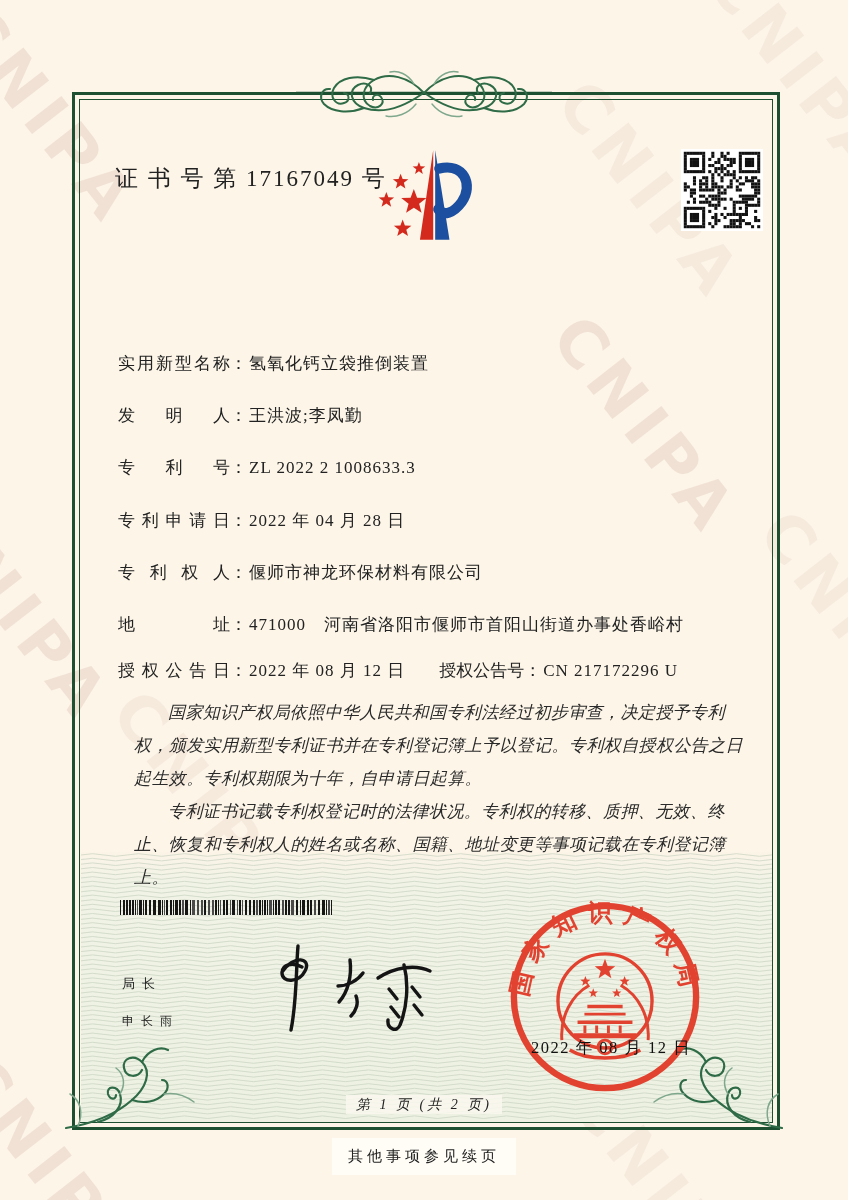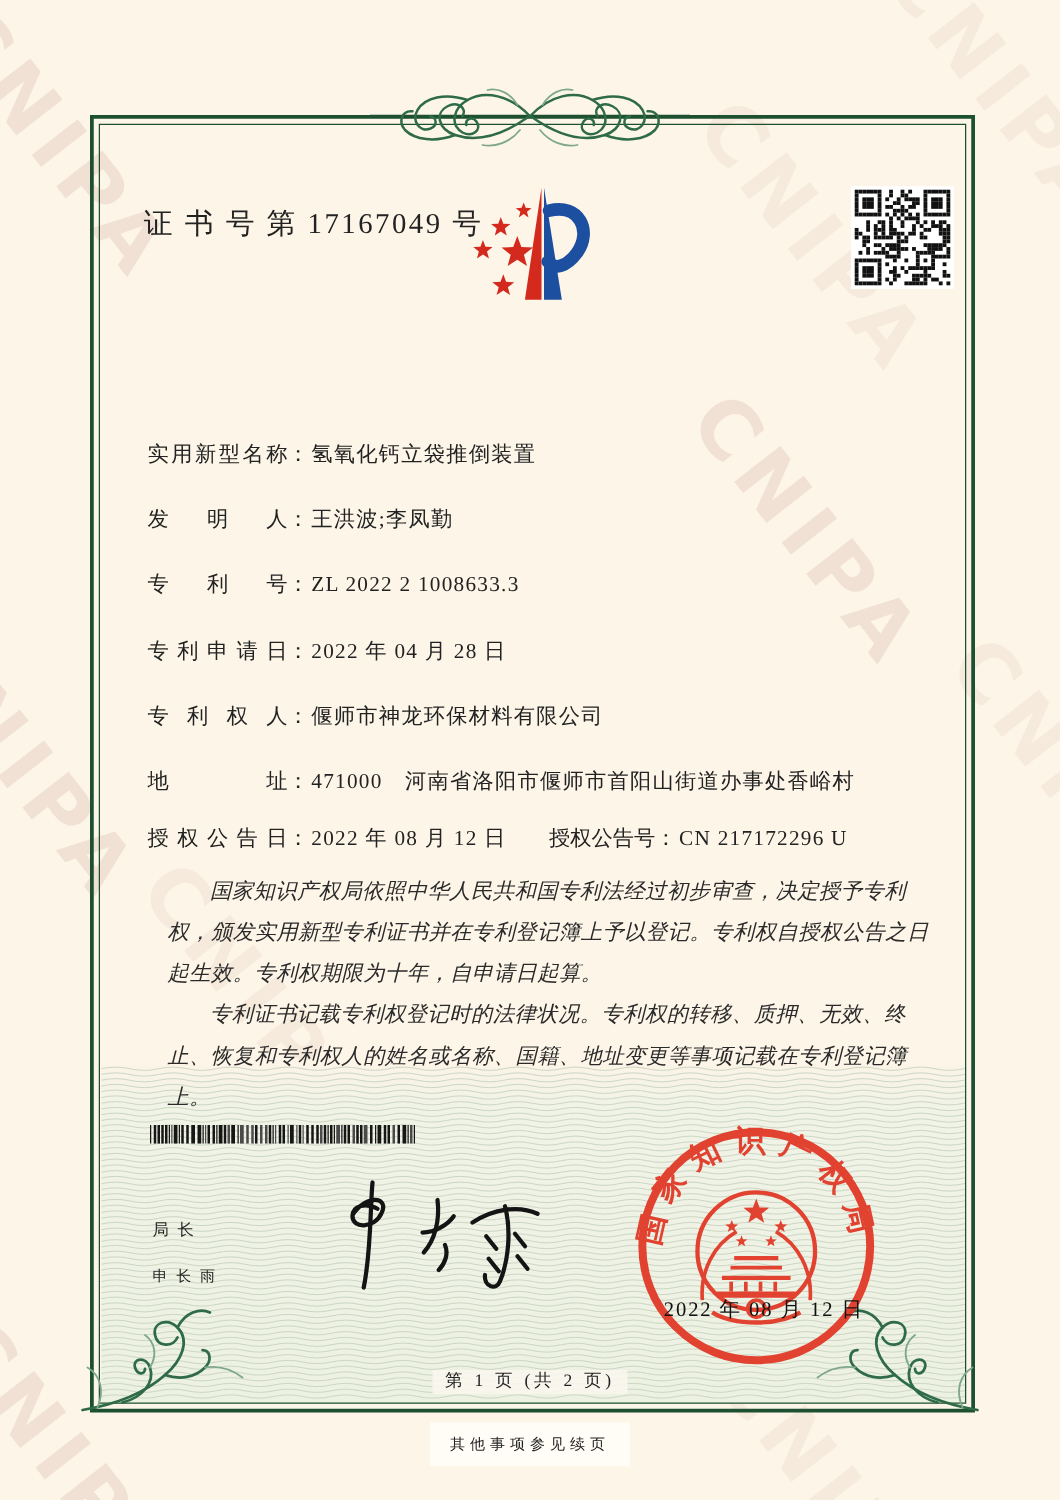--- a/index.html
+++ b/index.html
@@ -47,24 +47,24 @@
   
   .barcode{position:absolute;left:120px;top:900px;width:216px;height:15px;z-index:2;}
   
   .signer-title{position:absolute;left:122px;top:975px;font-size:13px;letter-spacing:7px;z-index:2;}
   .signer-name{position:absolute;left:122px;top:1013px;font-size:12px;letter-spacing:7px;z-index:2;}
   .signature{position:absolute;left:252px;top:936px;width:190px;height:105px;z-index:2;}
   
   .seal{position:absolute;left:507px;top:899px;width:196px;height:196px;z-index:3;opacity:.95;}
   .seal-date{position:absolute;left:531px;top:1037px;font-size:16.5px;letter-spacing:1.5px;color:#111;z-index:4;white-space:nowrap;}
   
-  .page-indicator{position:absolute;left:0;top:1096px;width:100%;text-align:center;font-size:14px;letter-spacing:3px;z-index:2;}
+  .page-indicator{position:absolute;left:0;top:1096px;width:100%;text-align:center;font-size:14px;letter-spacing:3px;z-index:2;font-style:italic;}
   .page-indicator span{background:rgba(250,248,238,.85);padding:2px 10px;}
   .continuation{position:absolute;left:50%;top:1138px;transform:translateX(-50%);
-    background:#fffdf6;padding:9px 16px;font-size:12px;letter-spacing:4px;z-index:2;white-space:nowrap;}
+    background:#fffdf6;padding:9px 16px;font-size:15px;letter-spacing:4px;z-index:2;white-space:nowrap;}
 </style>
 </head>
 <body>
 
 <div class="page">
 
   <span class="wm" style="left:45px;top:115px">CNIPA</span>
   <span class="wm light" style="left:800px;top:70px">CNIPA</span>
   <span class="wm light" style="left:650px;top:190px">CNIPA</span>
   <span class="wm" style="left:645px;top:425px">CNIPA</span>

